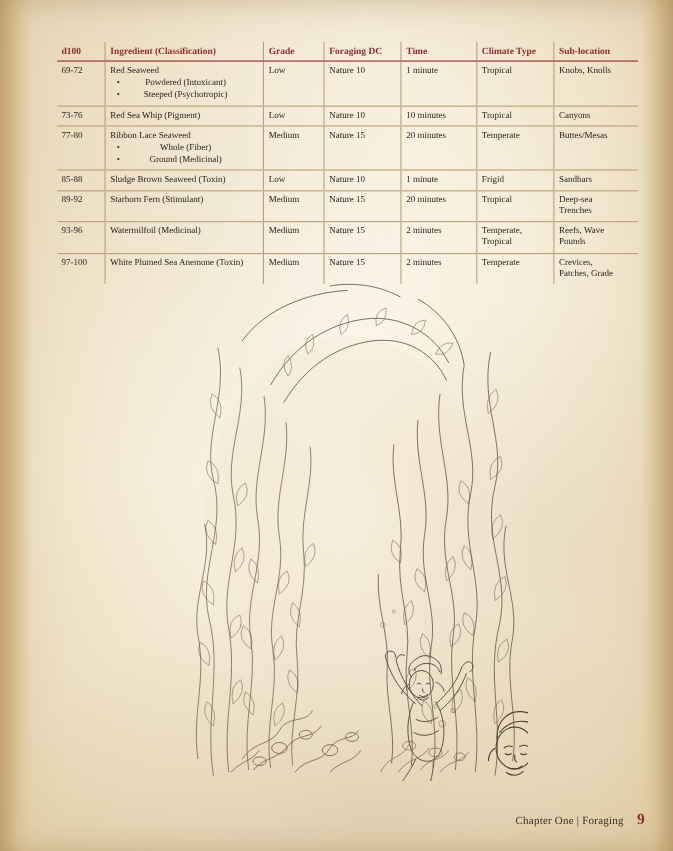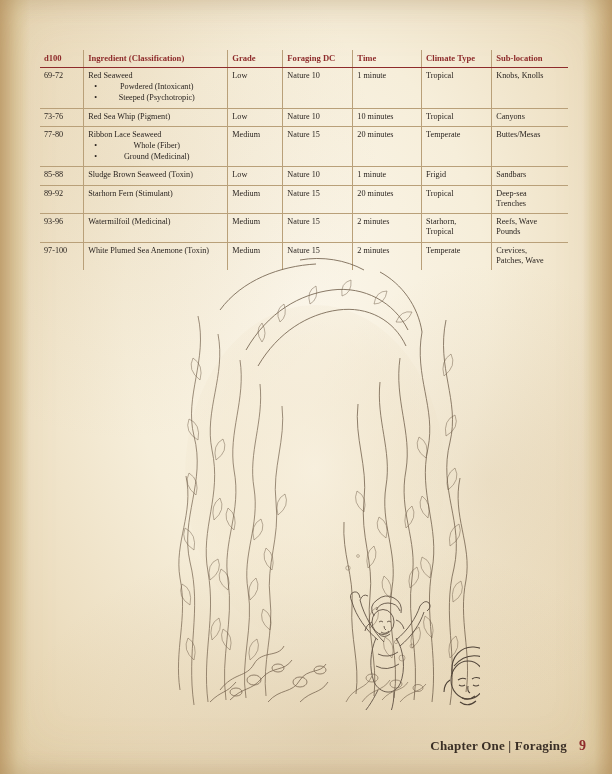--- a/index.html
+++ b/index.html
@@ -56,21 +56,21 @@
   }
   .band-bottom {
     position: absolute; left: 0; right: 0; bottom: 0; height: 60px;
     background: linear-gradient(to top, #c7a straightforward 0%, rgba(239,230,211,0) 100%);
     pointer-events: none;
   }
 
   
   .table-wrap {
     position: absolute;
-    left: 40px; top: 38px; width: 528px; margin-top: 12px;
+    left: 52px; top: 38px; width: 528px;
   }
   table.forage {
     border-collapse: collapse;
     width: 100%;
     font-size: 8.2px;
     color: #2a2420;
   }
   table.forage thead th {
     text-align: left;
     font-weight: bold;
@@ -130,22 +130,22 @@
   
   .footer {
     position: absolute;
     right: 26px;
     bottom: 20px;
     display: flex;
     align-items: baseline;
     gap: 12px;
   }
   .footer .chapter {
-    font-size: 13px;
-    font-weight: bold;
+    font-size: 10px;
+    font-weight: normal;
     color: #3a2f26;
     letter-spacing: 0.2px;
   }
   .footer .pagenum {
     font-size: 14px;
     font-weight: bold;
     color: #8e2b2b;
   }
 </style>
 </head>
@@ -222,31 +222,31 @@
           <td class="timecol sep"><span>20 minutes</span></td>
           <td class="climcol sep"><span>Tropical</span></td>
           <td class="subcol sep"><span>Deep-sea Trenches</span></td>
         </tr>
         <tr>
           <td class="rollcol"><span>93-96</span></td>
           <td class="ingcol sep"><span>Watermilfoil (Medicinal)</span></td>
           <td class="gradecol sep"><span>Medium</span></td>
           <td class="dccol sep"><span>Nature 15</span></td>
           <td class="timecol sep"><span>2 minutes</span></td>
-          <td class="climcol sep"><span>Starhorn, Tropical</span></td>
+          <td class="climcol sep"><span>Temperate, Tropical</span></td>
           <td class="subcol sep"><span>Reefs, Wave Pounds</span></td>
         </tr>
         <tr class="noline">
           <td class="rollcol"><span>97-100</span></td>
           <td class="ingcol sep"><span>White Plumed Sea Anemone (Toxin)</span></td>
           <td class="gradecol sep"><span>Medium</span></td>
           <td class="dccol sep"><span>Nature 15</span></td>
           <td class="timecol sep"><span>2 minutes</span></td>
           <td class="climcol sep"><span>Temperate</span></td>
-          <td class="subcol sep"><span>Crevices, Patches, Wave</span></td>
+          <td class="subcol sep"><span>Crevices, Patches, Grade</span></td>
         </tr>
       </tbody>
   </table>
 </div>
 
 <div class="art">
   <svg viewBox="0 0 330 460" xmlns="http://www.w3.org/2000/svg">
     <defs>
       <radialGradient id="glow" cx="50%" cy="48%" r="58%">
         <stop offset="0%" stop-color="#f7efdd" stop-opacity="0.85"></stop>

